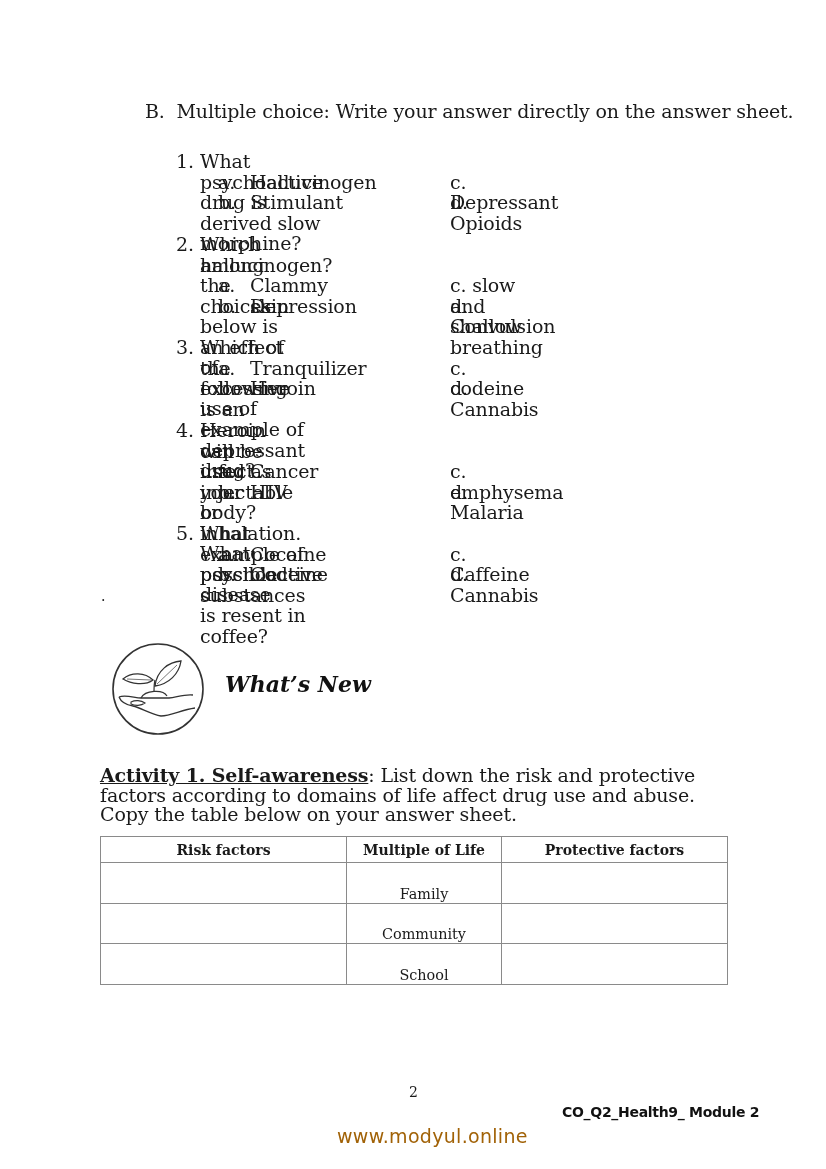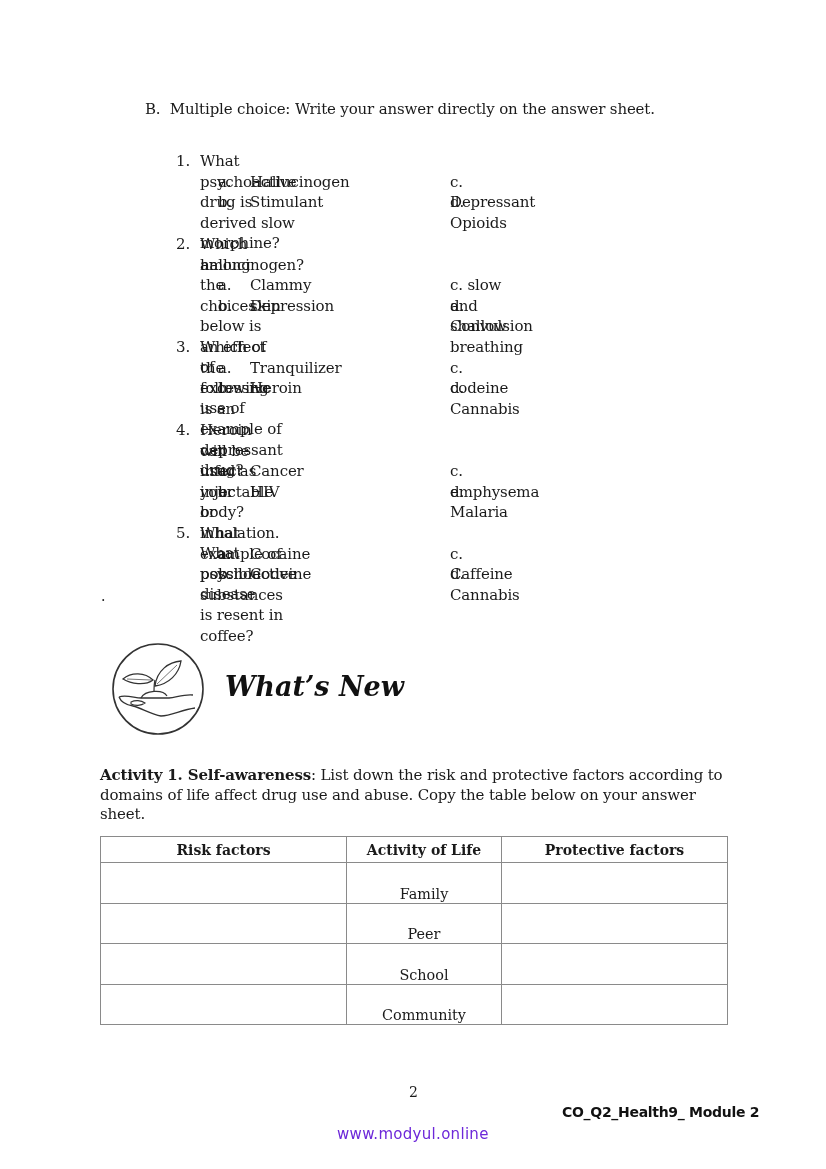--- a/index.html
+++ b/index.html
@@ -1,44 +1,44 @@
 <!DOCTYPE html>
 <html><head>
   <meta charset="utf-8">
   <style>
     html, body { margin: 0; padding: 0; background: #ffffff; }
     body {
       width: 826px; height: 1169px; position: relative; overflow: hidden;
       font-family: "DejaVu Serif", "Liberation Serif", serif;
       color: #1a1a1a;
     }
-    .serif { font-family: "DejaVu Serif", "Liberation Serif", serif; font-size: 15px; letter-spacing: -0.15px; }
+    .serif { font-family: "DejaVu Serif", "Liberation Serif", serif; font-size: 19px; letter-spacing: -0.15px; }
     .abs { position: absolute; white-space: nowrap; }
 
     #section-b { left: 145px; top: 100px; }
 
     .question { position: absolute; left: 176px; }
     .q-line { position: relative; height: 20.5px; line-height: 20.5px; }
     .q-num { position: absolute; left: 0; }
     .q-text { position: absolute; left: 24px; }
     .opt-letter { position: absolute; left: 42px; }
     .opt-left { position: absolute; left: 74px; }
     .opt-right { position: absolute; left: 274px; }
 
     #stray-dot { left: 101px; top: 588px; font-size: 14px; }
 
     #whats-new-icon { position: absolute; left: 111px; top: 642px; width: 94px; height: 94px; }
     #whats-new-title {
       left: 225px; top: 671px;
       font-family: "DejaVu Serif", "Liberation Serif", serif;
-      font-weight: bold; font-style: italic; font-size: 27px; color: #111;
+      font-weight: bold; font-style: italic; font-size: 22px; color: #111;
     }
 
     #activity { position: absolute; left: 100px; top: 766px; width: 630px; line-height: 19.6px; white-space: normal; }
-    #activity b { font-weight: bold; }
+    #activity b { font-weight: bold; text-decoration: underline; }
 
     table#factors-table {
       position: absolute; left: 100px; top: 836px; width: 627px;
       border-collapse: collapse; table-layout: fixed;
     }
     #factors-table th, #factors-table td {
       border: 1px solid #8a8a8a; padding: 3px; text-align: center;
       font-family: "DejaVu Serif", "Liberation Serif", serif; font-size: 14.4px;
     }
     #factors-table th { height: 19px; font-weight: bold; font-size: 14px; }
@@ -49,21 +49,21 @@
 
     #page-number { left: 409px; top: 1084px; font-size: 14px; }
     #module-code {
       left: 562px; top: 1104px;
       font-family: "DejaVu Sans", "Liberation Sans", sans-serif;
       font-weight: bold; font-size: 14px; color: #111; letter-spacing: -0.3px;
     }
     #watermark {
       left: 337px; top: 1125px;
       font-family: "DejaVu Sans", "Liberation Sans", sans-serif;
-      font-size: 15px; color: #6d28d9; letter-spacing: 0.3px;
+      font-size: 19px; color: #a16207; letter-spacing: 0.3px;
     }
   </style>
 </head>
 <body>
 
 <div id="section-b" class="abs serif">
   <span>B.</span>&nbsp; <span>Multiple choice: Write your answer directly on the answer sheet.</span>
 </div>
 
 <div id="questions">
@@ -180,43 +180,38 @@
 
 <table id="factors-table">
   <colgroup>
       <col class="c1">
       <col class="c2">
       <col class="c3">
     </colgroup>
   <thead>
     <tr>
       <th>Risk factors</th>
-      <th>Activity of Life</th>
+      <th>Multiple of Life</th>
       <th>Protective factors</th>
     </tr>
   </thead>
   <tbody>
     <tr>
       <td></td>
       <td>Family</td>
       <td></td>
     </tr>
     <tr>
       <td></td>
-      <td>Peer</td>
+      <td>Community</td>
       <td></td>
     </tr>
     <tr>
       <td></td>
       <td>School</td>
-      <td></td>
-    </tr>
-    <tr>
-      <td></td>
-      <td>Community</td>
       <td></td>
     </tr>
   </tbody>
 </table>
 
 <div id="page-number" class="abs serif">2</div>
 <div id="module-code" class="abs">CO_Q2_Health9_ Module 2</div>
 <div id="watermark" class="abs">www.modyul.online</div>
 
 </body></html>

